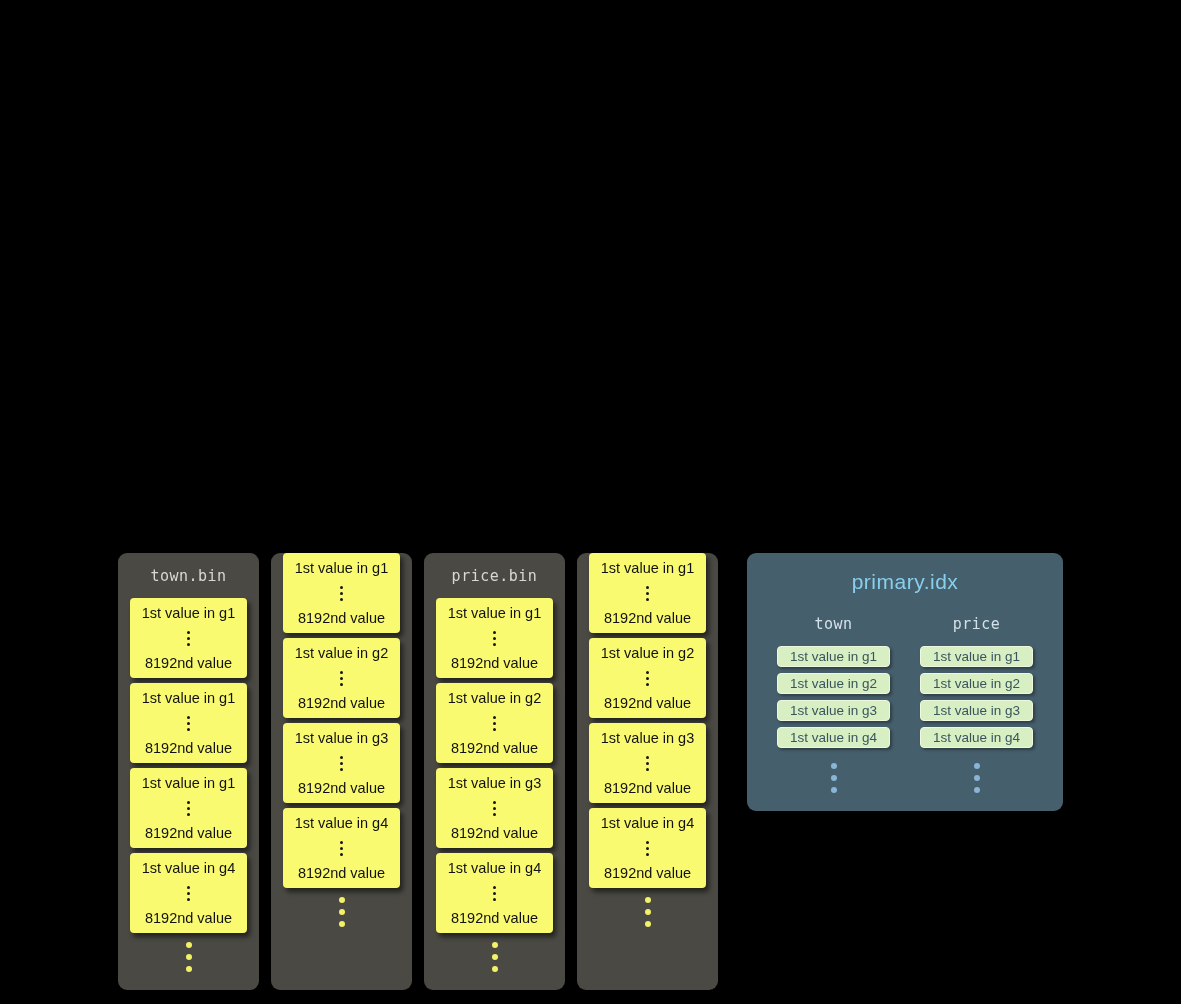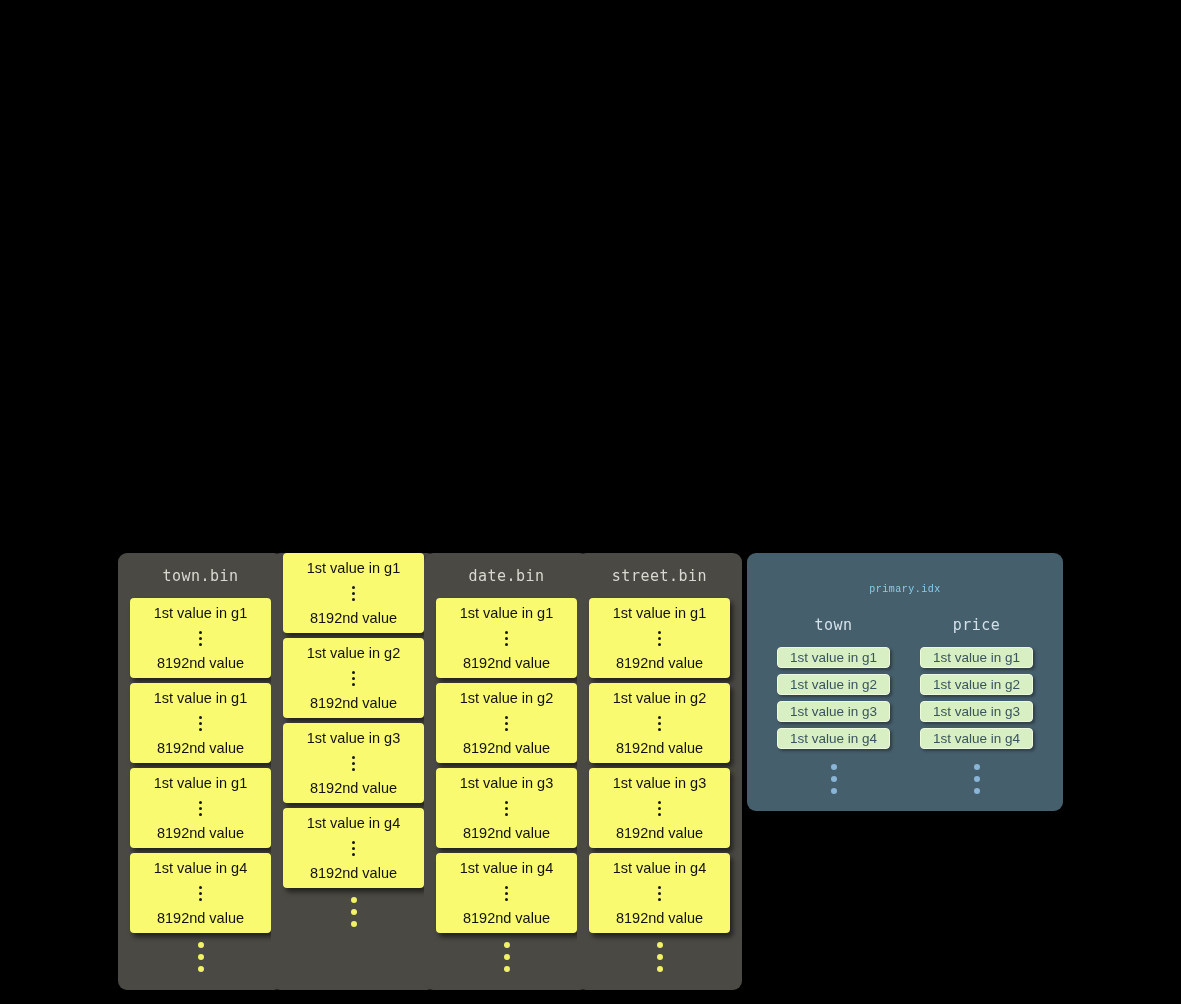--- a/index.html
+++ b/index.html
@@ -3,21 +3,21 @@
 <meta charset="utf-8">
 <style>
   html,body{margin:0;padding:0;}
   body{
     width:1181px;height:1004px;position:relative;
     background:#000000;overflow:hidden;
     font-family:"Liberation Sans", sans-serif;
   }
   
   .bin-column{
-    position:absolute;top:553px;width:165px;height:437px;
+    position:absolute;top:553px;width:141px;height:437px;
     background:#4a4943;border-radius:9px;box-sizing:border-box;
   }
   .col-0{left:118px}.col-1{left:271px}.col-2{left:424px}.col-3{left:577px}
   .bin-title{
     height:45px;line-height:47px;text-align:center;
     font-family:"DejaVu Sans Mono", monospace;
     font-size:15px;color:#d9d8d1;letter-spacing:0.5px;
   }
   .cards{display:flex;flex-direction:column;gap:5px;padding:0 12px;}
   .granule-card{
@@ -30,23 +30,23 @@
   .vdots{display:flex;flex-direction:column;align-items:center;gap:3px;}
   .vdots i{display:block;width:3px;height:3px;border-radius:50%;background:#161616;}
   .more-dots{margin-top:9px;display:flex;flex-direction:column;align-items:center;gap:6px;}
   .more-dots i{display:block;width:6px;height:6px;border-radius:50%;background:#f2f268;}
   
   .idx-panel{
     position:absolute;left:747px;top:553px;width:316px;height:258px;
     background:#465f6c;border-radius:9px;box-sizing:border-box;
   }
   .idx-title{
-    margin-top:31px;text-align:center;
-    font-family:Liberation Mono, monospace;
-    font-size:10px;color:#88cfee;letter-spacing:0.5px;
+    margin-top:17px;text-align:center;
+    font-family:Liberation Sans, sans-serif;
+    font-size:21px;color:#88cfee;letter-spacing:0.5px;
   }
   .idx-body{display:flex;justify-content:space-evenly;}
   .idx-col{display:flex;flex-direction:column;align-items:center;}
   .idx-header{
     margin:21px 0 13px;
     font-family:"DejaVu Sans Mono", monospace;
     font-size:15px;color:#d3e1e9;letter-spacing:0.5px;
   }
   .idx-chip{
     width:113px;height:21px;margin-bottom:6px;
@@ -148,21 +148,21 @@
     </div>
   </div>
   <div class="more-dots">
       <i></i>
       <i></i>
       <i></i>
     </div>
 </div>
 
 <div class="bin-column col-2">
-  <div class="bin-title">date.bin</div>
+  <div class="bin-title">price.bin</div>
   <div class="cards">
     <div class="granule-card">
       <span>1st value in g1</span>
       <span class="vdots">
           <i></i>
           <i></i>
           <i></i>
         </span>
       <span>8192nd value</span>
     </div>
@@ -195,21 +195,20 @@
     </div>
   </div>
   <div class="more-dots">
       <i></i>
       <i></i>
       <i></i>
     </div>
 </div>
 
 <div class="bin-column col-3">
-  <div class="bin-title">street.bin</div>
   <div class="cards">
     <div class="granule-card">
       <span>1st value in g1</span>
       <span class="vdots">
           <i></i>
           <i></i>
           <i></i>
         </span>
       <span>8192nd value</span>
     </div>

